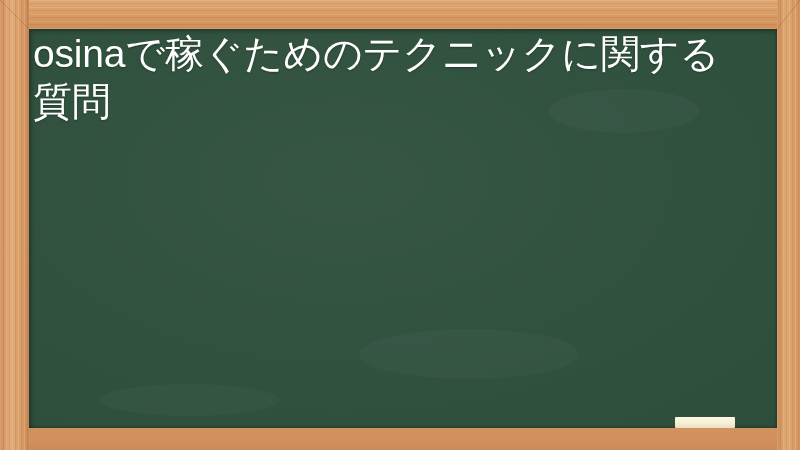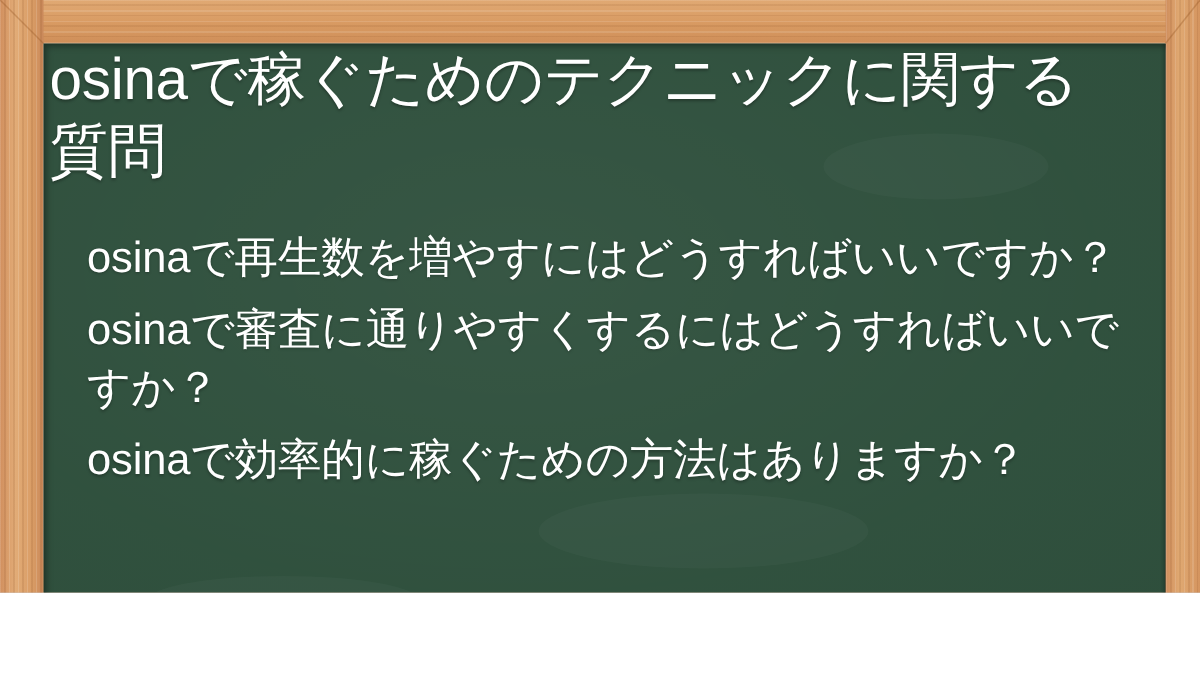--- a/index.html
+++ b/index.html
@@ -11,23 +11,23 @@
     width: 800px;
     height: 450px;
     overflow: hidden;
     font-family: "Liberation Sans", "DejaVu Sans", sans-serif;
   }
 
   
   .frame {
     position: relative;
     width: 800px;
-    height: 395px;
+    height: 450px;
     box-sizing: border-box;
-    background: #a3a3a3;
+    background: #f0abfc;
     overflow: hidden;
   }
 
   
   .rail-top {
     position: absolute;
     left: 0; top: 0;
     width: 800px; height: 29px;
     background:
       repeating-linear-gradient(
@@ -196,22 +196,17 @@
   </svg>
 
   <div class="board">
 
     <div class="dust dust-a"></div>
     <div class="dust dust-b"></div>
     <div class="dust dust-c"></div>
 
     <h1 class="board-title">osinaで稼ぐためのテクニックに関する質問</h1>
 
-    <ul class="q-list">
-      <li class="q-item">osinaで再生数を増やすにはどうすればいいですか？</li>
-      <li class="q-item">osinaで審査に通りやすくするにはどうすればいいですか？</li>
-      <li class="q-item">osinaで効率的に稼ぐための方法はありますか？</li>
-    </ul>
 
     <div class="chalk"></div>
 
   </div>
 </div>
 
 </body></html>

